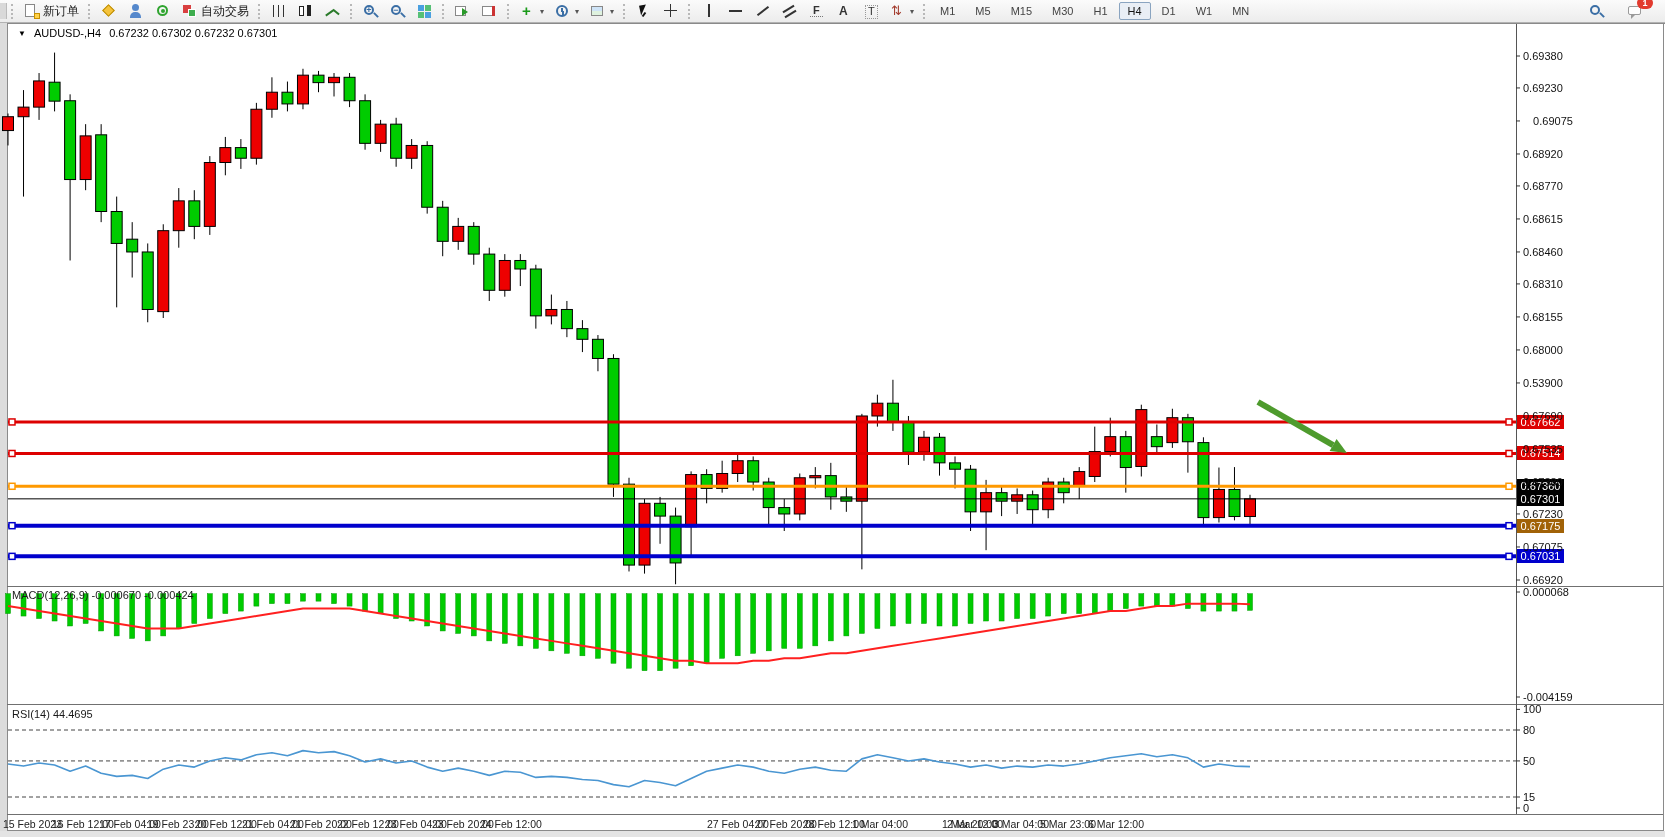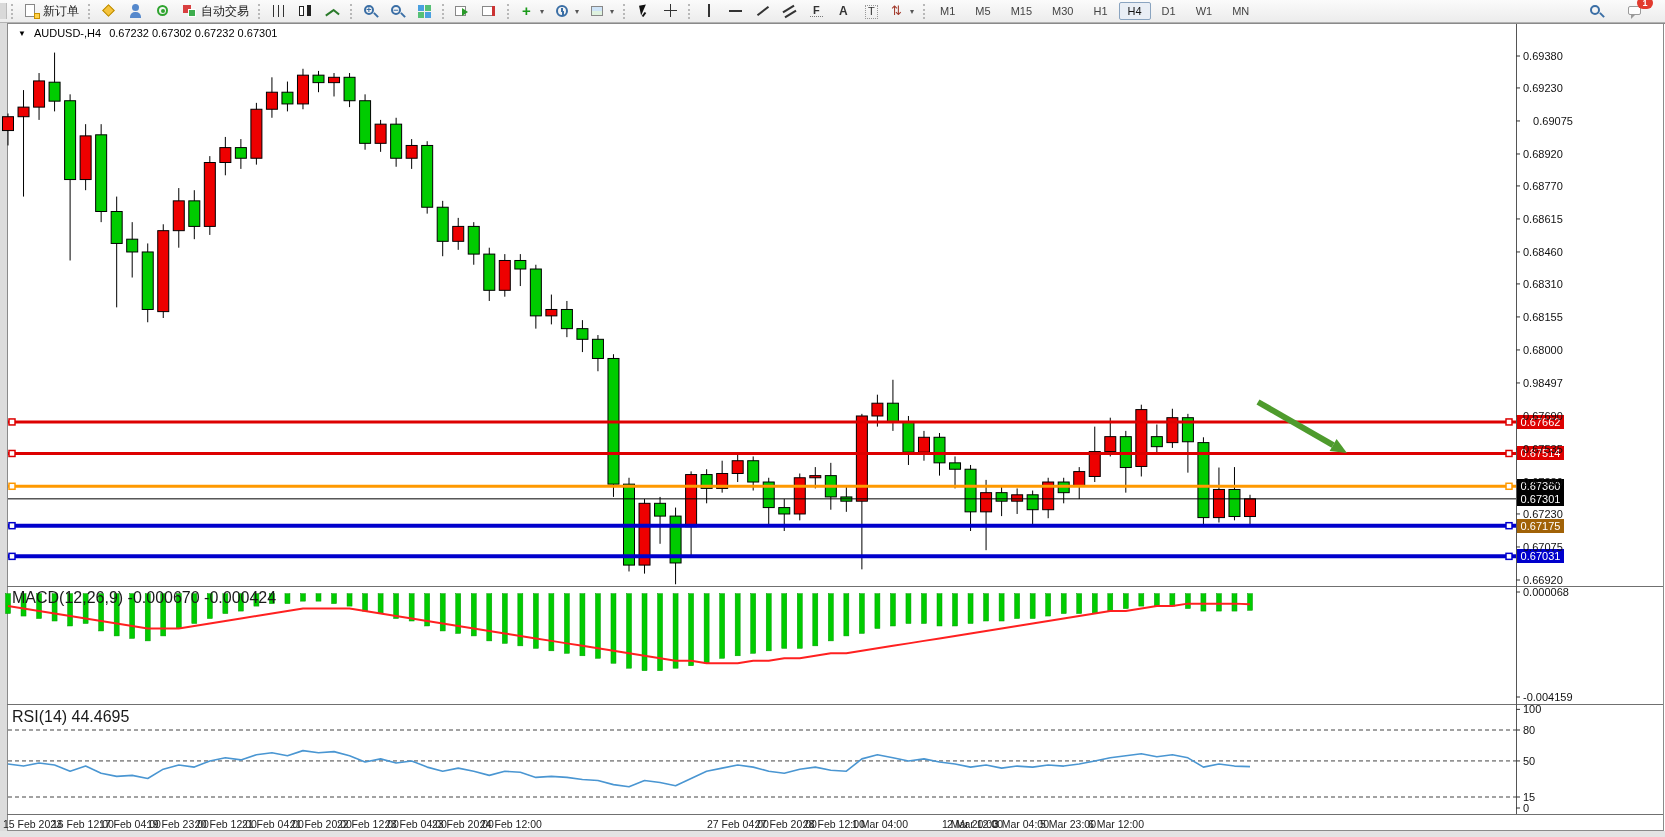--- a/index.html
+++ b/index.html
@@ -75,21 +75,21 @@
   #left-strip{position:absolute;left:0;top:23px;width:7px;height:814px;background:#dcdcdc;border-right:1px solid #9a9a9a;}
   #bottom-strip{position:absolute;left:0;top:831px;width:1665px;height:6px;background:#e4e4e4;}
   #chart-window{position:absolute;left:7px;top:23px;width:1657px;height:808px;background:#fff;border:1px solid #8a8a8a;}
   #svg-all{position:absolute;left:0;top:0;}
   #chart-title{position:absolute;left:18px;top:27px;font-size:11px;color:#000;display:flex;gap:8px;align-items:center;}
   #title-caret{font-size:8px;color:#000;}
   .axis-price{position:absolute;left:1523px;width:60px;font-size:11px;font-weight:500;color:#111;}
   .date-lbl{position:absolute;top:818px;font-size:10.5px;color:#222;white-space:nowrap;}
   .px-badge{position:absolute;left:1517px;width:47px;height:14px;color:#fff;font-size:11px;font-weight:500;
             text-align:center;line-height:14px;}
-  .ind-label{position:absolute;font-size:16px;color:#1a1a1a;white-space:pre;}
+  .ind-label{position:absolute;font-size:11px;color:#1a1a1a;white-space:pre;}
   .sub-axis{position:absolute;left:1523px;font-size:11px;font-weight:500;color:#111;white-space:nowrap;}
 </style>
 </head>
 <body>
 
 <div id="app">
   <div id="toolbar">
     <span class="ic ic-clip"></span>
   <span class="grip"></span>
       <span class="tb-btn">
@@ -525,21 +525,21 @@
       <div class="axis-price" style="top: 50px;">0.69380</div>
       <div class="axis-price" style="top: 81.9512px;">0.69230</div>
       <div class="axis-price" style="top: 114.967px; text-align: center;">0.69075</div>
       <div class="axis-price" style="top: 147.984px;">0.68920</div>
       <div class="axis-price" style="top: 179.935px;">0.68770</div>
       <div class="axis-price" style="top: 212.951px;">0.68615</div>
       <div class="axis-price" style="top: 245.967px;">0.68460</div>
       <div class="axis-price" style="top: 277.919px;">0.68310</div>
       <div class="axis-price" style="top: 310.935px;">0.68155</div>
       <div class="axis-price" style="top: 343.951px;">0.68000</div>
-      <div class="axis-price" style="top: 376.967px;">0.98497</div>
+      <div class="axis-price" style="top: 376.967px;">0.53900</div>
       <div class="axis-price" style="top: 409.984px;">0.67690</div>
       <div class="axis-price" style="top: 443px;">0.67535</div>
       <div class="axis-price" style="top: 476.016px;">0.67380</div>
       <div class="axis-price" style="top: 507.967px;">0.67230</div>
       <div class="axis-price" style="top: 540.984px;">0.67075</div>
       <div class="axis-price" style="top: 574px;">0.66920</div>
       <div class="sub-axis" style="top: 586px;">0.000068</div>
       <div class="sub-axis" style="top: 691px;">-0.004159</div>
       <div class="sub-axis" style="top: 703.384px;">100</div>
       <div class="sub-axis" style="top: 724px;">80</div>

